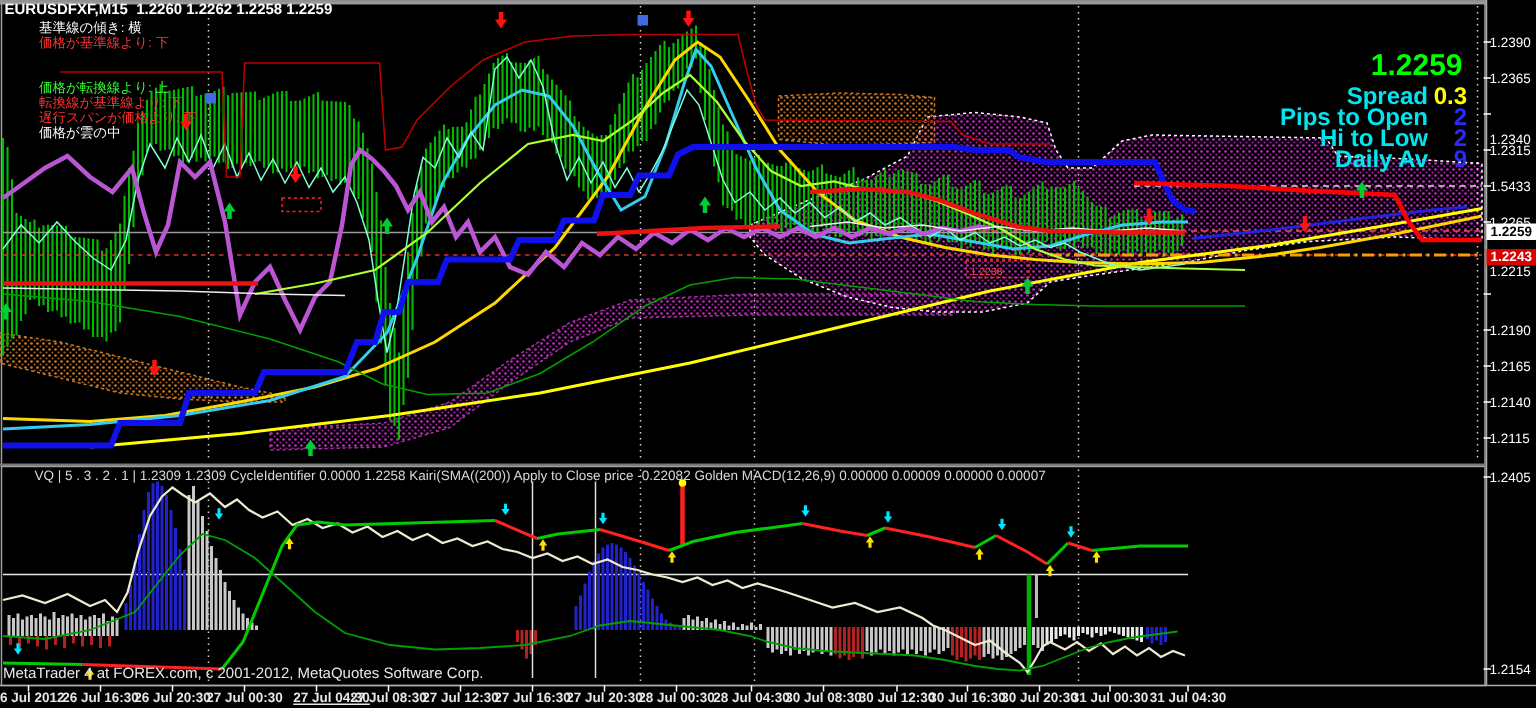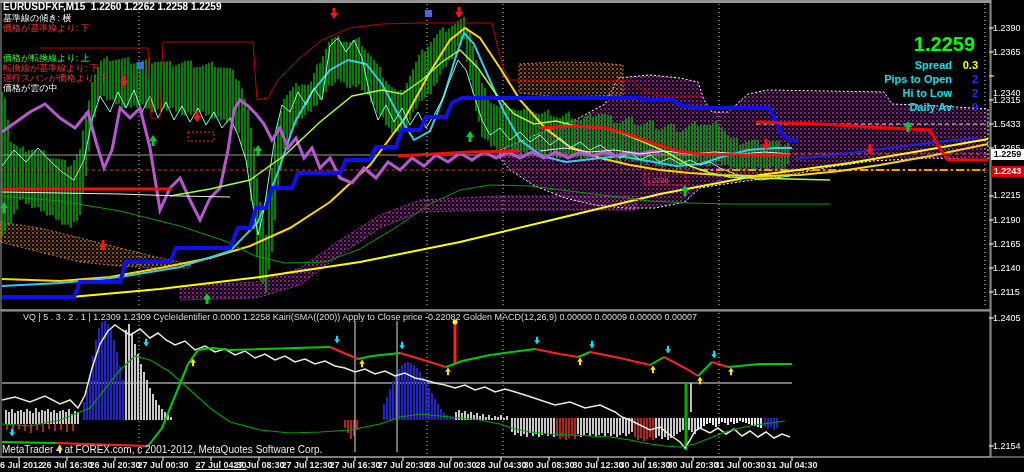--- a/index.html
+++ b/index.html
@@ -1,23 +1,23 @@
 <!DOCTYPE html>
 <html><head>
 <meta charset="utf-8">
 <style>
   html,body{margin:0;padding:0;background:#222;}
   .screen{position:relative;width:1024px;height:472px;background:#000;overflow:hidden;
           font-family:"Liberation Sans",sans-serif;}
   .screen svg{position:absolute;left:0;top:0;}
   .ovl{position:absolute;white-space:nowrap;pointer-events:none;}
   .title-line{left:3px;top:1px;font-size:10px;font-weight:bold;color:#fff;letter-spacing:0;}
-  .jp-lines{left:3px;top:13px;font-size:9px;line-height:10px;}
+  .jp-lines{left:3px;top:13px;font-size:9px;line-height:10px;padding-left:23px;}
   .info-price{right:49px;top:33px;font-size:20px;font-weight:bold;color:#00FF00;}
-  .info-rows{right:46px;top:58px;font-size:11px;font-weight:bold;color:#00E5EE;text-align:right;}
+  .info-rows{right:46px;top:58px;font-size:16px;font-weight:bold;color:#00E5EE;text-align:right;}
   .info-rows .row{height:14px;line-height:14px;}
   .info-rows .lbl{display:inline-block;}
   .info-rows .val{display:inline-block;width:26px;text-align:right;}
   .axis-label{position:absolute;left:993px;font-size:9px;color:#fff;}
   .axis-box{position:absolute;left:991px;width:33px;height:11px;font-size:9px;font-weight:bold;
             text-align:center;line-height:11px;}
   .cur{background:#fff;color:#000;}
   .alr{background:#d00;color:#fff;}
   .ind-header{left:3px;top:312px;font-size:9px;color:#d8d8d8;padding-left:20px;}
   .copyright{left:2px;top:444px;font-size:10px;color:#e8e8e8;}
@@ -666,21 +666,21 @@
       <div class="row"><span class="lbl">Daily Av</span><span class="val" style="color: rgb(42, 42, 255);">9</span></div>
     </div>
 
   <div id="price-axis">
       <div class="axis-label" style="top: 23px;">1.2390</div>
       <div class="axis-label" style="top: 47px;">1.2365</div>
       <div class="axis-label" style="top: 88px;">1.2340</div>
       <div class="axis-label" style="top: 95px;">1.2315</div>
       <div class="axis-label" style="top: 119px;">1.5433</div>
       <div class="axis-label" style="top: 143px;">1.2265</div>
-      <div class="axis-label" style="top: 190px;">1.2215</div>
+      <div class="axis-label" style="top: 176px;">1.2215</div>
       <div class="axis-label" style="top: 215px;">1.2190</div>
       <div class="axis-label" style="top: 239px;">1.2165</div>
       <div class="axis-label" style="top: 263px;">1.2140</div>
       <div class="axis-label" style="top: 287px;">1.2115</div>
       <div class="axis-box cur" style="top: 149px;">1.2259</div>
       <div class="axis-box alr" style="top: 166px;">1.2243</div>
     </div>
   <div id="lower-axis">
       <div class="axis-label" style="top: 313px;">1.2405</div>
       <div class="axis-label" style="top: 441px;">1.2154</div>

